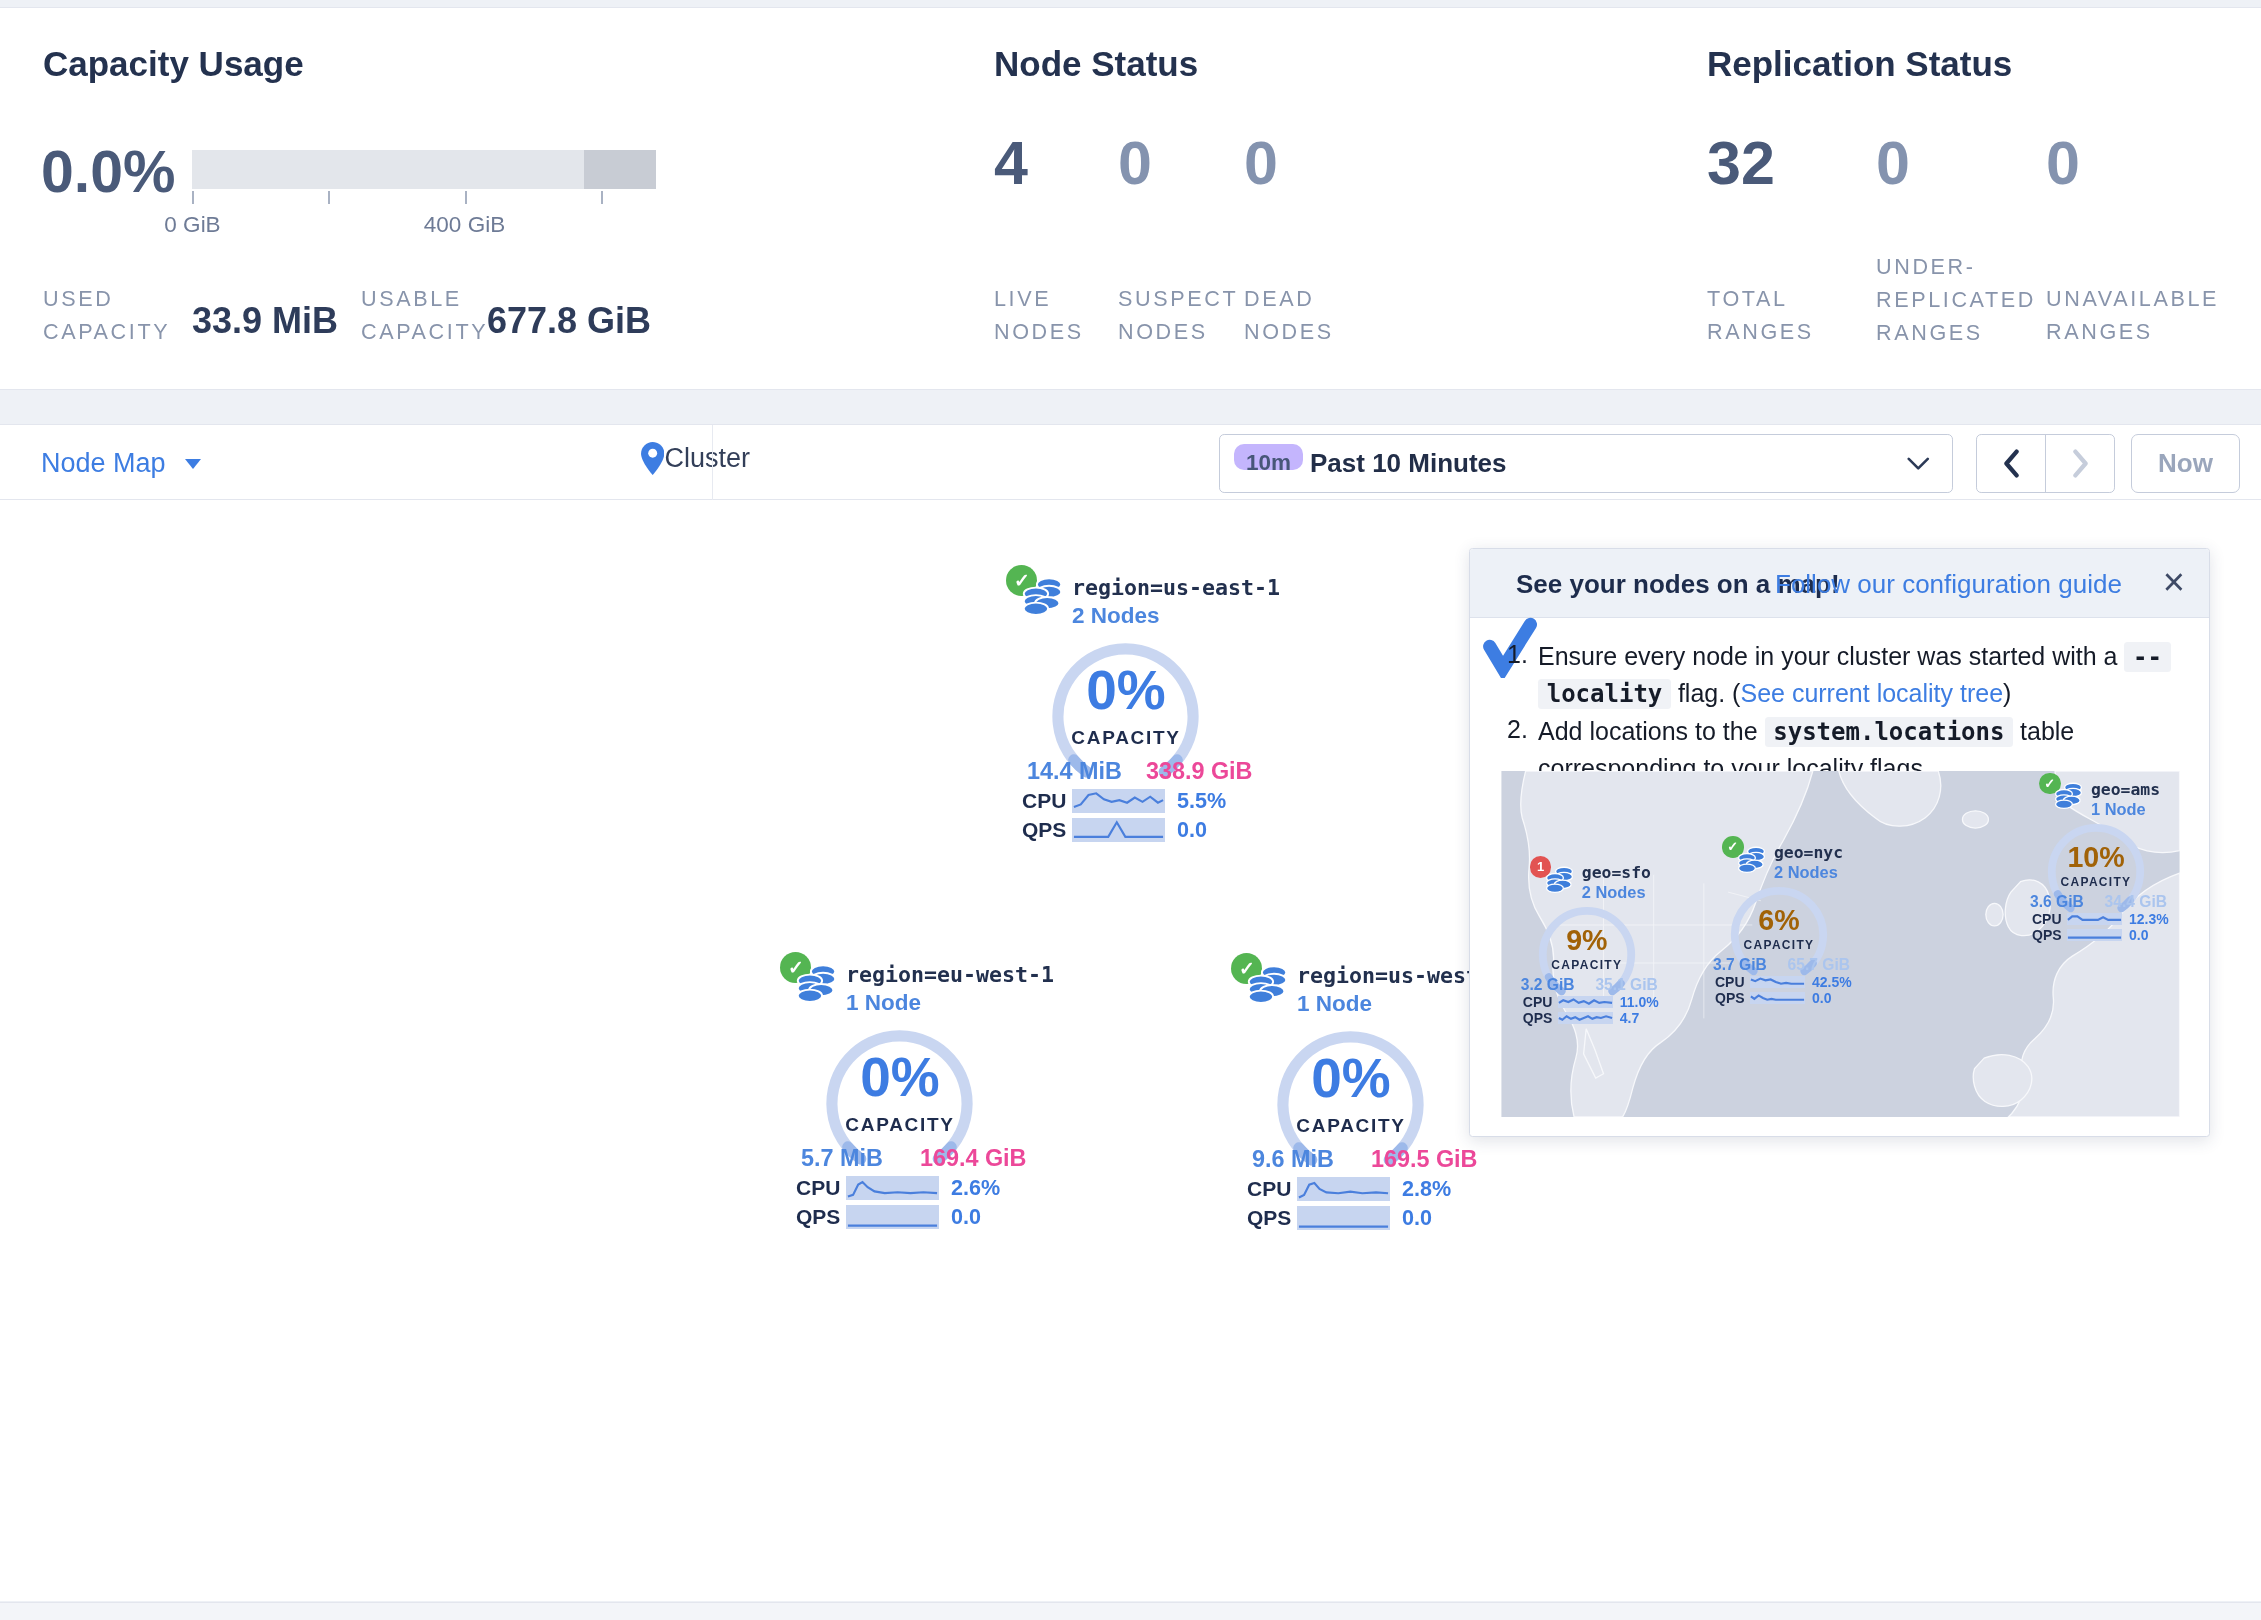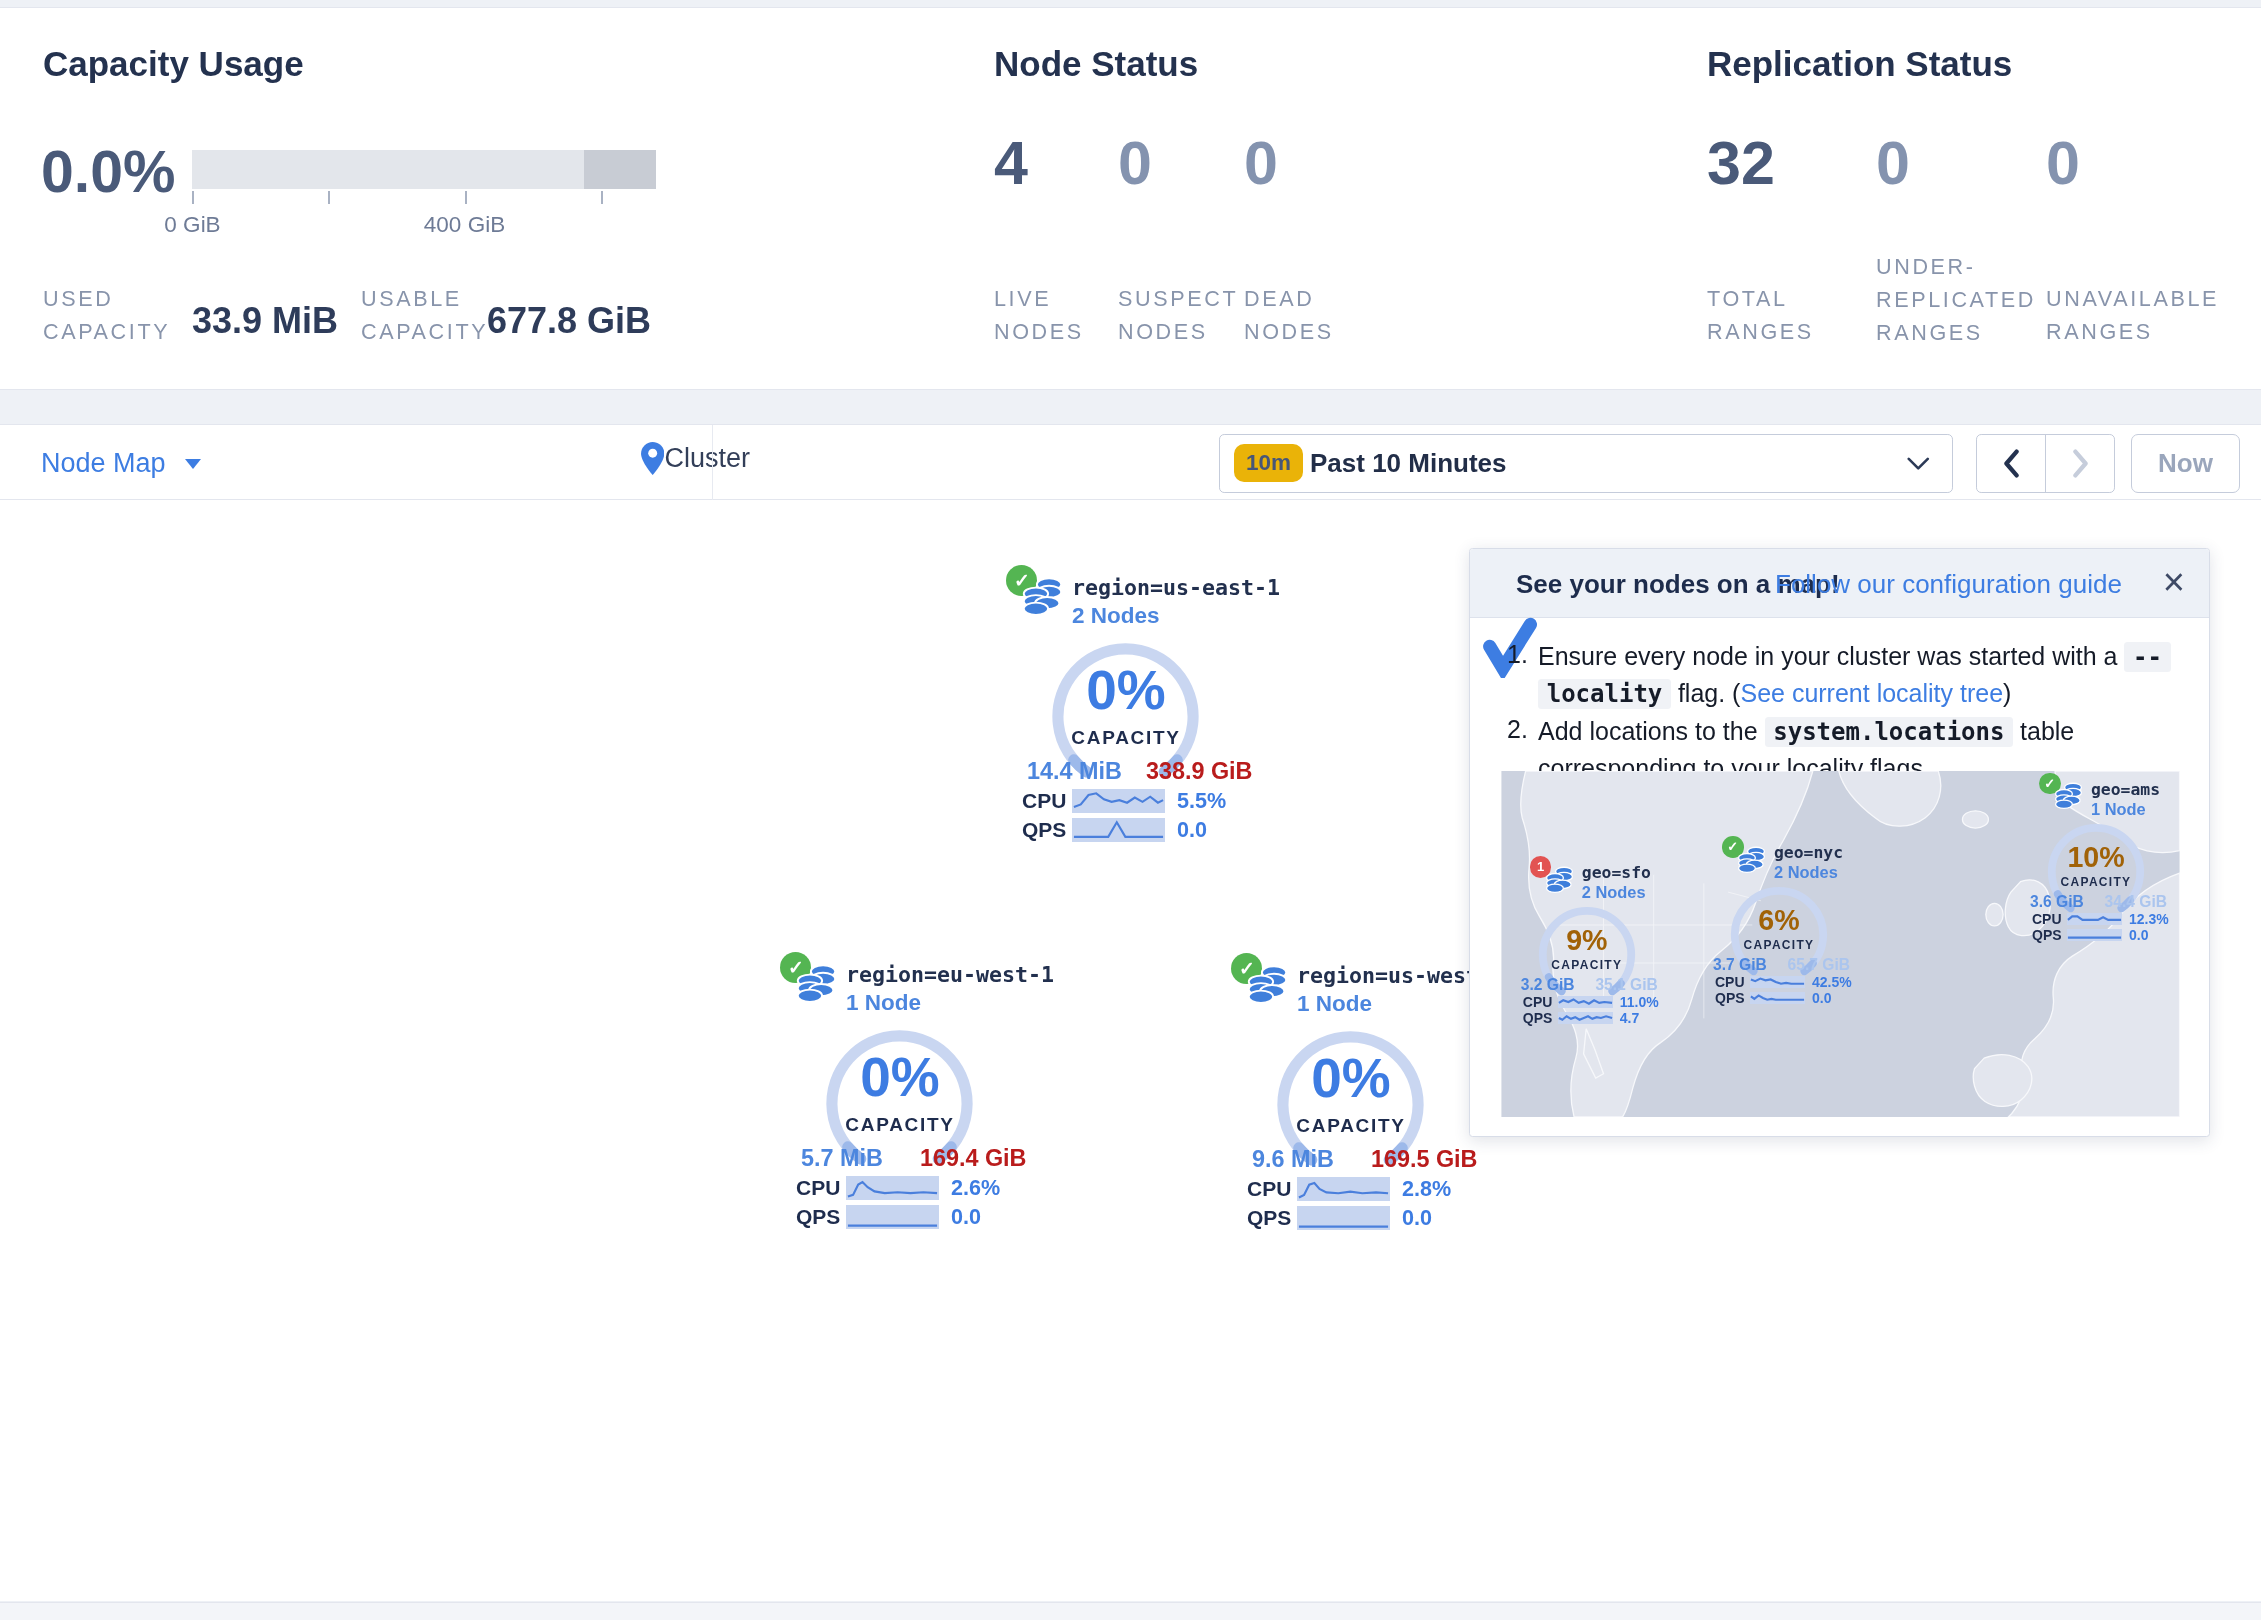--- a/index.html
+++ b/index.html
@@ -25,21 +25,21 @@
   .toolbar { position:absolute; left:0; top:424px; width:2261px; height:76px; background:#ffffff;
     border-top:0.9px solid #e3e6ee; border-bottom:0.9px solid #e3e6ee; }
   .view-selector { position:absolute; left:41px; top:22.5px; font-size:27px; color:#3d7de2; cursor:pointer; }
   .dd-caret { display:inline-block; margin-left:19px; width:0; height:0; border-left:8.7px solid transparent;
     border-right:8.7px solid transparent; border-top:10.4px solid #3d7de2; vertical-align:middle; }
   .tb-divider { position:absolute; left:712px; top:0; width:0.9px; height:76px; background:#e7eaf1; }
   .breadcrumb { position:absolute; left:641px; top:17.3px; display:flex; align-items:center; gap:0; }
   .breadcrumb-label { font-size:27px; color:#333f59; }
   .time-box { position:absolute; left:1219px; top:8.7px; width:734px; height:59px; background:#fff;
     border:1.7px solid #c5ccdb; border-radius:5.2px; cursor:pointer; }
-  .time-badge { position:absolute; left:14px; top:9.5px; height:38px; padding:0 12px; background:#eab308;
+  .time-badge { position:absolute; left:14px; top:9.5px; height:26px; padding:0 12px; background:#c4b5fd;
     border-radius:10px; font-size:22.5px; font-weight:700; color:#475678; line-height:38px; }
   .time-label { position:absolute; left:90px; top:13px; font-size:26px; font-weight:600; color:#222e48; }
   .time-chevron { position:absolute; right:22.5px; top:22.5px; }
   .nav-group { position:absolute; left:1976px; top:8.7px; width:139px; height:59px; border:1.7px solid #c5ccdb;
     border-radius:5.2px; display:flex; }
   .nav-btn { flex:1; display:flex; align-items:center; justify-content:center; cursor:pointer; }
   .nav-btn + .nav-btn { border-left:1.7px solid #c5ccdb; }
   .now-btn { position:absolute; left:2131px; top:8.7px; width:109px; height:59px; border:1.7px solid #c5ccdb;
     border-radius:7px; font-size:26px; font-weight:600; color:#9aa6bc; display:flex; align-items:center;
     justify-content:center; cursor:pointer; }
@@ -60,21 +60,21 @@
   .unit-nodes { position:absolute; left:76px; top:42px; font-size:22.5px; font-weight:700; color:#4c86de;
     text-decoration:none; cursor:pointer; }
   .gauge-arc { position:absolute; left:50px; top:76px; }
   .arc-main { fill:none; stroke:#c9d6f1; stroke-width:14; stroke-linecap:round; }
   .arc-tip { fill:none; stroke:#9db9ea; stroke-width:14; stroke-linecap:round; }
   .gauge-pct { position:absolute; left:0; top:97px; width:100%; text-align:center; font-size:55px;
     font-weight:700; color:#3d7ce2; }
   .gauge-cap { position:absolute; left:0; top:166px; width:100%; text-align:center; font-size:19px;
     font-weight:700; letter-spacing:1.7px; color:#1e2c4d; }
   .gauge-used { position:absolute; left:31px; top:197px; font-size:23.4px; font-weight:600; color:#4c86de; }
-  .gauge-total { position:absolute; right:3.5px; top:197px; font-size:23.4px; font-weight:600; color:#b91c1c; }
+  .gauge-total { position:absolute; right:3.5px; top:197px; font-size:23.4px; font-weight:600; color:#ec4899; }
   .metric-row { position:absolute; left:26px; width:216px; height:26px; display:flex; align-items:center; }
   .m-label { width:50px; font-size:21px; font-weight:700; color:#1e2c4d; }
   .spark { background:#c7d5f0; }
   .spark polyline { fill:none; stroke:#4a7fdc; stroke-width:2.5; }
   .m-val { margin-left:12px; font-size:21.6px; font-weight:700; color:#3d7ce2; }
 
   
   .popup { position:absolute; left:1469px; top:48px; width:741px; height:589px; background:#ffffff;
     border:0.9px solid #d8dde8; border-radius:3.5px; box-shadow:0 3.5px 15.6px rgba(40,55,90,.14); }
   .popup-header { position:absolute; left:0; top:0; width:100%; height:69px; background:#edf1f7;

